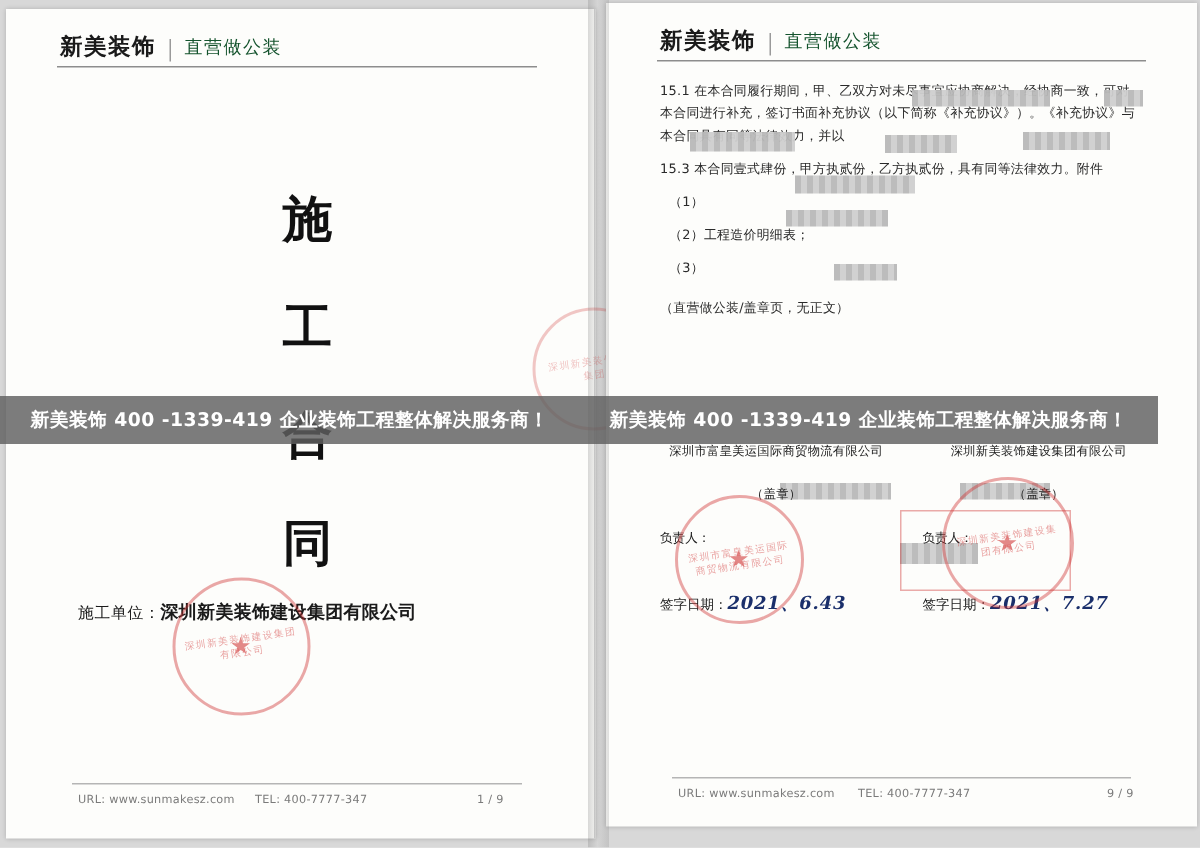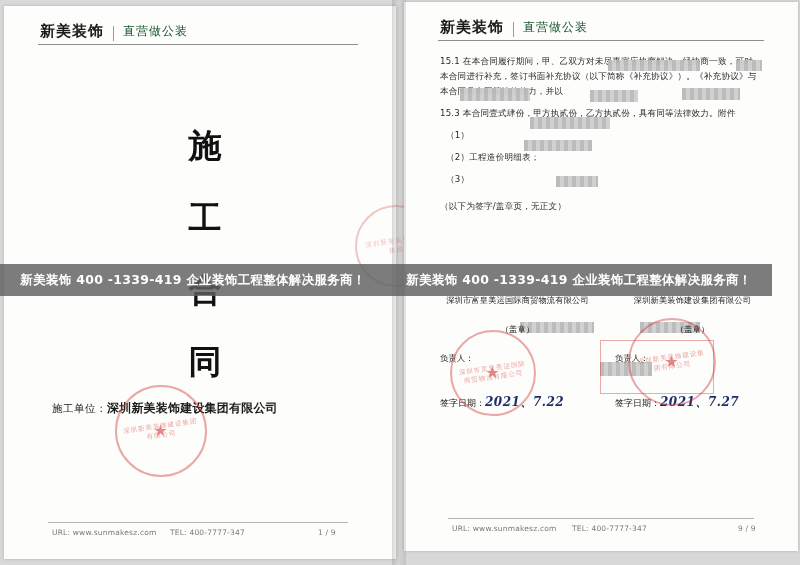--- a/index.html
+++ b/index.html
@@ -307,21 +307,21 @@
   <span class="lh-slogan">直营做公装</span>
 </div>
 <div class="lh-rule lh-rule-right"></div>
 
 <div class="doc-body">
   <div class="para">15.1 在本合同履行期间，甲、乙双方对未尽事宜应协商解决，经协商一致，可对本合同进行补充，签订书面补充协议（以下简称《补充协议》）。《补充协议》与本合同具有同等法律效力，并以</div>
   <div class="para">15.3 本合同壹式肆份，甲方执贰份，乙方执贰份，具有同等法律效力。附件</div>
   <div class="para sub-item">（1）</div>
   <div class="para sub-item">（2）工程造价明细表；</div>
   <div class="para sub-item">（3）</div>
-  <div class="note">（以下为签字/盖章页，无正文）</div>
+  <div class="note">（直营做公装/盖章页，无正文）</div>
 </div>
 
 <div class="redact redact-abs" style="left:608px; top:60px; width:92px; height:11px;"></div>
 <div class="redact redact-abs" style="left:736px; top:60px; width:26px; height:11px;"></div>
 <div class="redact redact-abs" style="left:460px; top:88px; width:70px; height:13px;"></div>
 <div class="redact redact-abs" style="left:590px; top:90px; width:48px; height:12px;"></div>
 <div class="redact redact-abs" style="left:682px; top:88px; width:58px; height:12px;"></div>
 <div class="redact redact-abs" style="left:530px; top:117px; width:80px; height:12px;"></div>
 <div class="redact redact-abs" style="left:524px; top:140px; width:68px; height:11px;"></div>
 <div class="redact redact-abs" style="left:556px; top:176px; width:42px; height:11px;"></div>
@@ -329,21 +329,21 @@
 <div class="redact redact-abs" style="left:640px; top:322px; width:60px; height:11px;"></div>
 <div class="redact redact-abs" style="left:600px; top:362px; width:52px; height:14px;"></div>
 
 <div class="sig-area">
   <div class="sig-cols">
     <div class="sig-col">
       <div class="sig-head">深圳市富皇美运国际商贸物流有限公司</div>
       <div class="sig-head">（盖章）</div>
       <div class="sig-line">负责人：</div>
       <div class="sig-date">
-        <span>签字日期：</span><span class="handwrite">2021、7.22</span>
+        <span>签字日期：</span><span class="handwrite">2021、6.43</span>
       </div>
     </div>
     <div class="sig-col">
       <div class="sig-head">深圳新美装饰建设集团有限公司</div>
       <div class="sig-head">（盖章）</div>
       <div class="sig-line">负责人：</div>
       <div class="sig-date">
         <span>签字日期：</span><span class="handwrite">2021、7.27</span>
       </div>
     </div>

